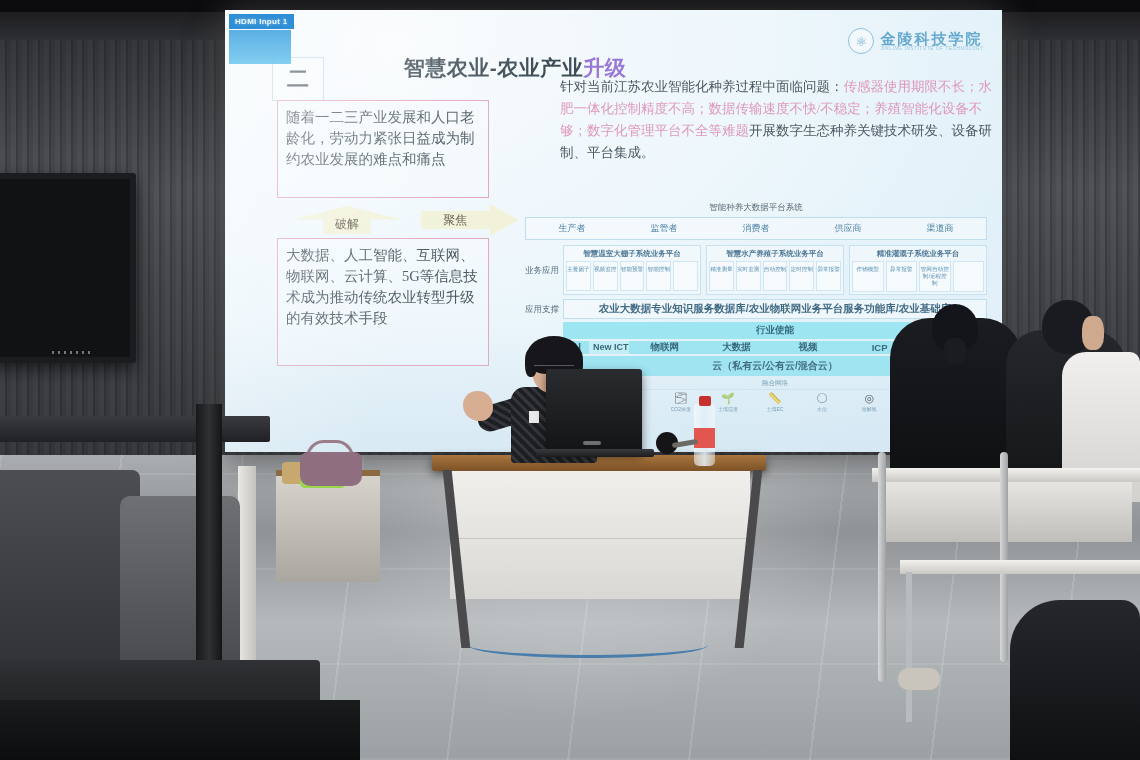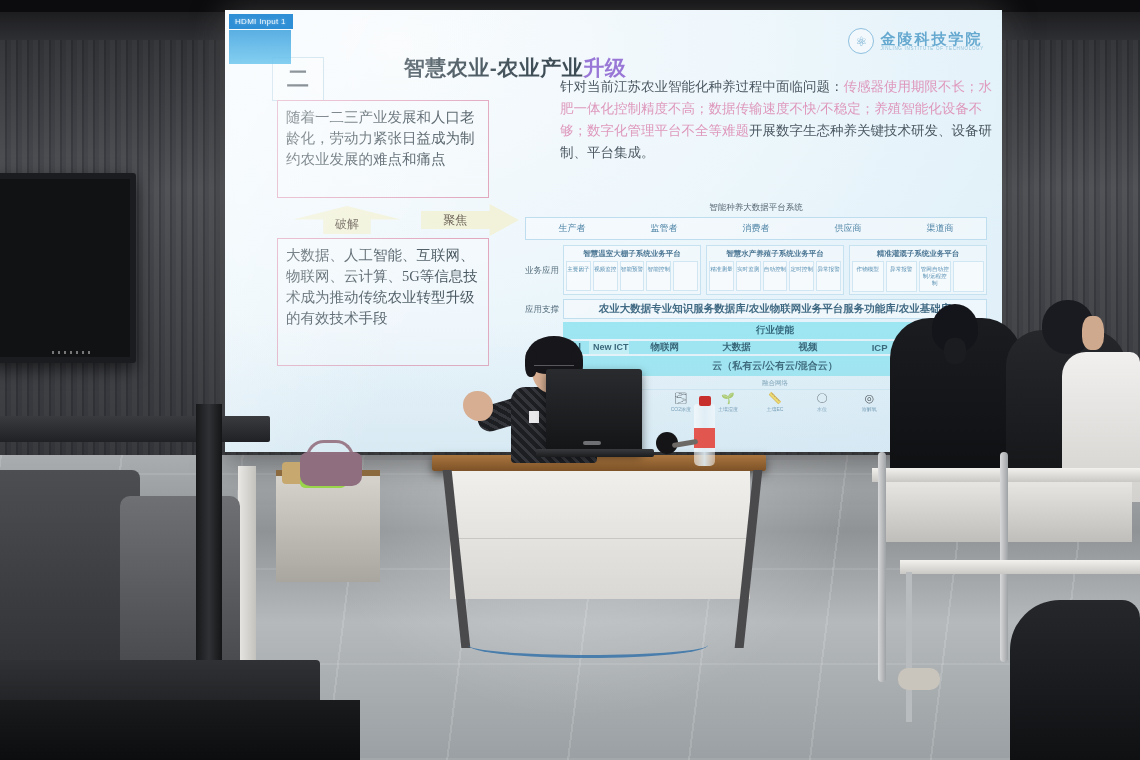--- a/index.html
+++ b/index.html
@@ -72,21 +72,21 @@
                 linear-gradient(0deg, rgba(190,215,230,.30) 0%, rgba(255,255,255,0) 30%);
     pointer-events:none;
   }
   .slide-tint{
     position:absolute; inset:0; background:rgba(214,235,246,.18); pointer-events:none;
   }
 
   .hdmi-badge{
     position:absolute; left:4px; top:4px; z-index:30;
     background:#2f8fd6; color:#eef8ff; font-size:8px; letter-spacing:.3px;
-    padding:3px 7px 3px 6px; font-weight:normal;
+    padding:3px 7px 3px 6px; font-weight:bold;
     text-shadow:0 0 3px rgba(255,255,255,.5);
   }
   .hdmi-blob{
     position:absolute; left:4px; top:20px; width:62px; height:34px; z-index:29;
     background:linear-gradient(180deg,#3ea2de,#6fc7ef); opacity:.85;
   }
 
   
   .sl-num{
     position:absolute; left:47px; top:47px; width:52px; height:44px;

